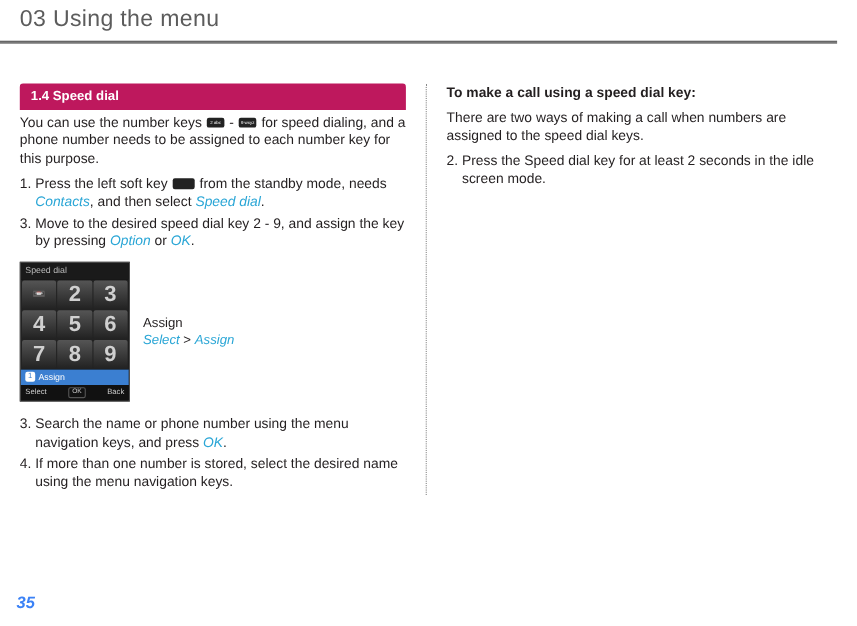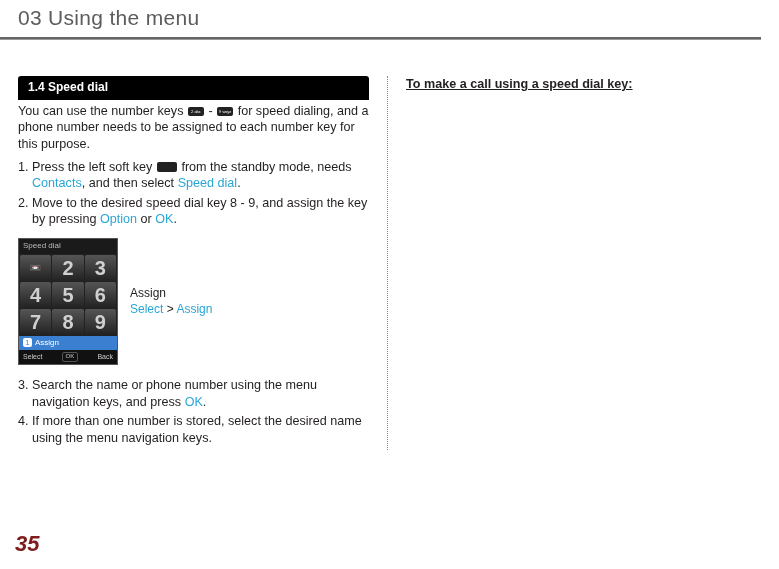--- a/index.html
+++ b/index.html
@@ -37,35 +37,34 @@
     width: 370px;
     font-size: 12.6px;
     line-height: 1.32;
   }
   .col-left {
     padding-right: 18px;
     border-right: 1px dotted #888;
   }
   .col-right {
     padding-left: 18px;
-    text-decoration: underline;
   }
   .section-tab {
-    background: #000000;
+    background: #be185d;
     color: #fff;
     font-size: 12px;
     font-weight: bold;
     padding: 4px 10px;
     border-radius: 3px 3px 0 0;
     margin-bottom: 3px;
     display: block;
   }
   .para { margin-bottom: 6px; }
   .step { margin: 3px 0 3px 0; padding-left: 14px; text-indent: -14px; }
-  .link { color: #2aa6d6; }
+  .link { color: #2aa6d6; font-style: italic; }
   .bold { font-weight: bold; }
   .key-icon {
     display: inline-block;
     width: 20px;
     height: 10px;
     background: #222;
     border-radius: 2px;
     vertical-align: middle;
     position: relative;
     margin: 0 1px;
@@ -136,24 +135,24 @@
   .ps-soft span:nth-child(2){
     border:1px solid #555; border-radius:2px; padding:0 3px; font-size:6px;
   }
   .assign-label {
     font-size: 12px;
   }
   .page-num {
     position: absolute;
     left: 15px;
     bottom: 12px;
-    font-size: 22px;
+    font-size: 15px;
     font-weight: bold;
     font-style: italic;
-    color: #7f1d1d;
+    color: #3b82f6;
   }
 </style>
 </head>
 <body>
 
 <div class="header">03 Using the menu</div>
 <div class="header-line"></div>
 
 <div class="content">
 
@@ -162,21 +161,21 @@
 
     <div class="para">
       <span>You can use the number keys </span><span class="key-icon key-small">2 abc</span><span> - </span><span class="key-icon key-small">9 wxyz</span><span> for speed dialing, and a phone number needs to be assigned to each number key for this purpose.</span>
     </div>
 
     <div class="step">
       <span>1. Press the left soft key </span><span class="key-icon"></span><span> from the standby mode, needs </span><span class="link">Contacts</span><span>, and then select </span><span class="link">Speed dial</span><span>.</span>
     </div>
 
     <div class="step">
-      <span>2. Move to the desired speed dial key 8 - 9, and assign the key by pressing </span><span class="link">Option</span><span> or </span><span class="link">OK</span><span>.</span>
+      <span>3. Move to the desired speed dial key 2 - 9, and assign the key by pressing </span><span class="link">Option</span><span> or </span><span class="link">OK</span><span>.</span>
     </div>
 
     <div class="screenshot-block">
       <div class="phone-screen">
         <div class="ps-title">Speed dial</div>
         <div class="ps-grid">
           <div class="ps-cell voicemail">📼</div>
           <div class="ps-cell">2</div>
           <div class="ps-cell">3</div>
           <div class="ps-cell">4</div>
@@ -203,17 +202,19 @@
     </div>
 
     <div class="step">
       <span>3. Search the name or phone number using the menu navigation keys, and press </span><span class="link">OK</span><span>.</span>
     </div>
     <div class="step">4. If more than one number is stored, select the desired name using the menu navigation keys.</div>
   </div>
 
   <div class="col col-right">
     <div class="para bold">To make a call using a speed dial key:</div>
+    <div class="para">There are two ways of making a call when numbers are assigned to the speed dial keys.</div>
+    <div class="step">2. Press the Speed dial key for at least 2 seconds in the idle screen mode.</div>
   </div>
 
 </div>
 
 <div class="page-num">35</div>
 
 </body></html>

